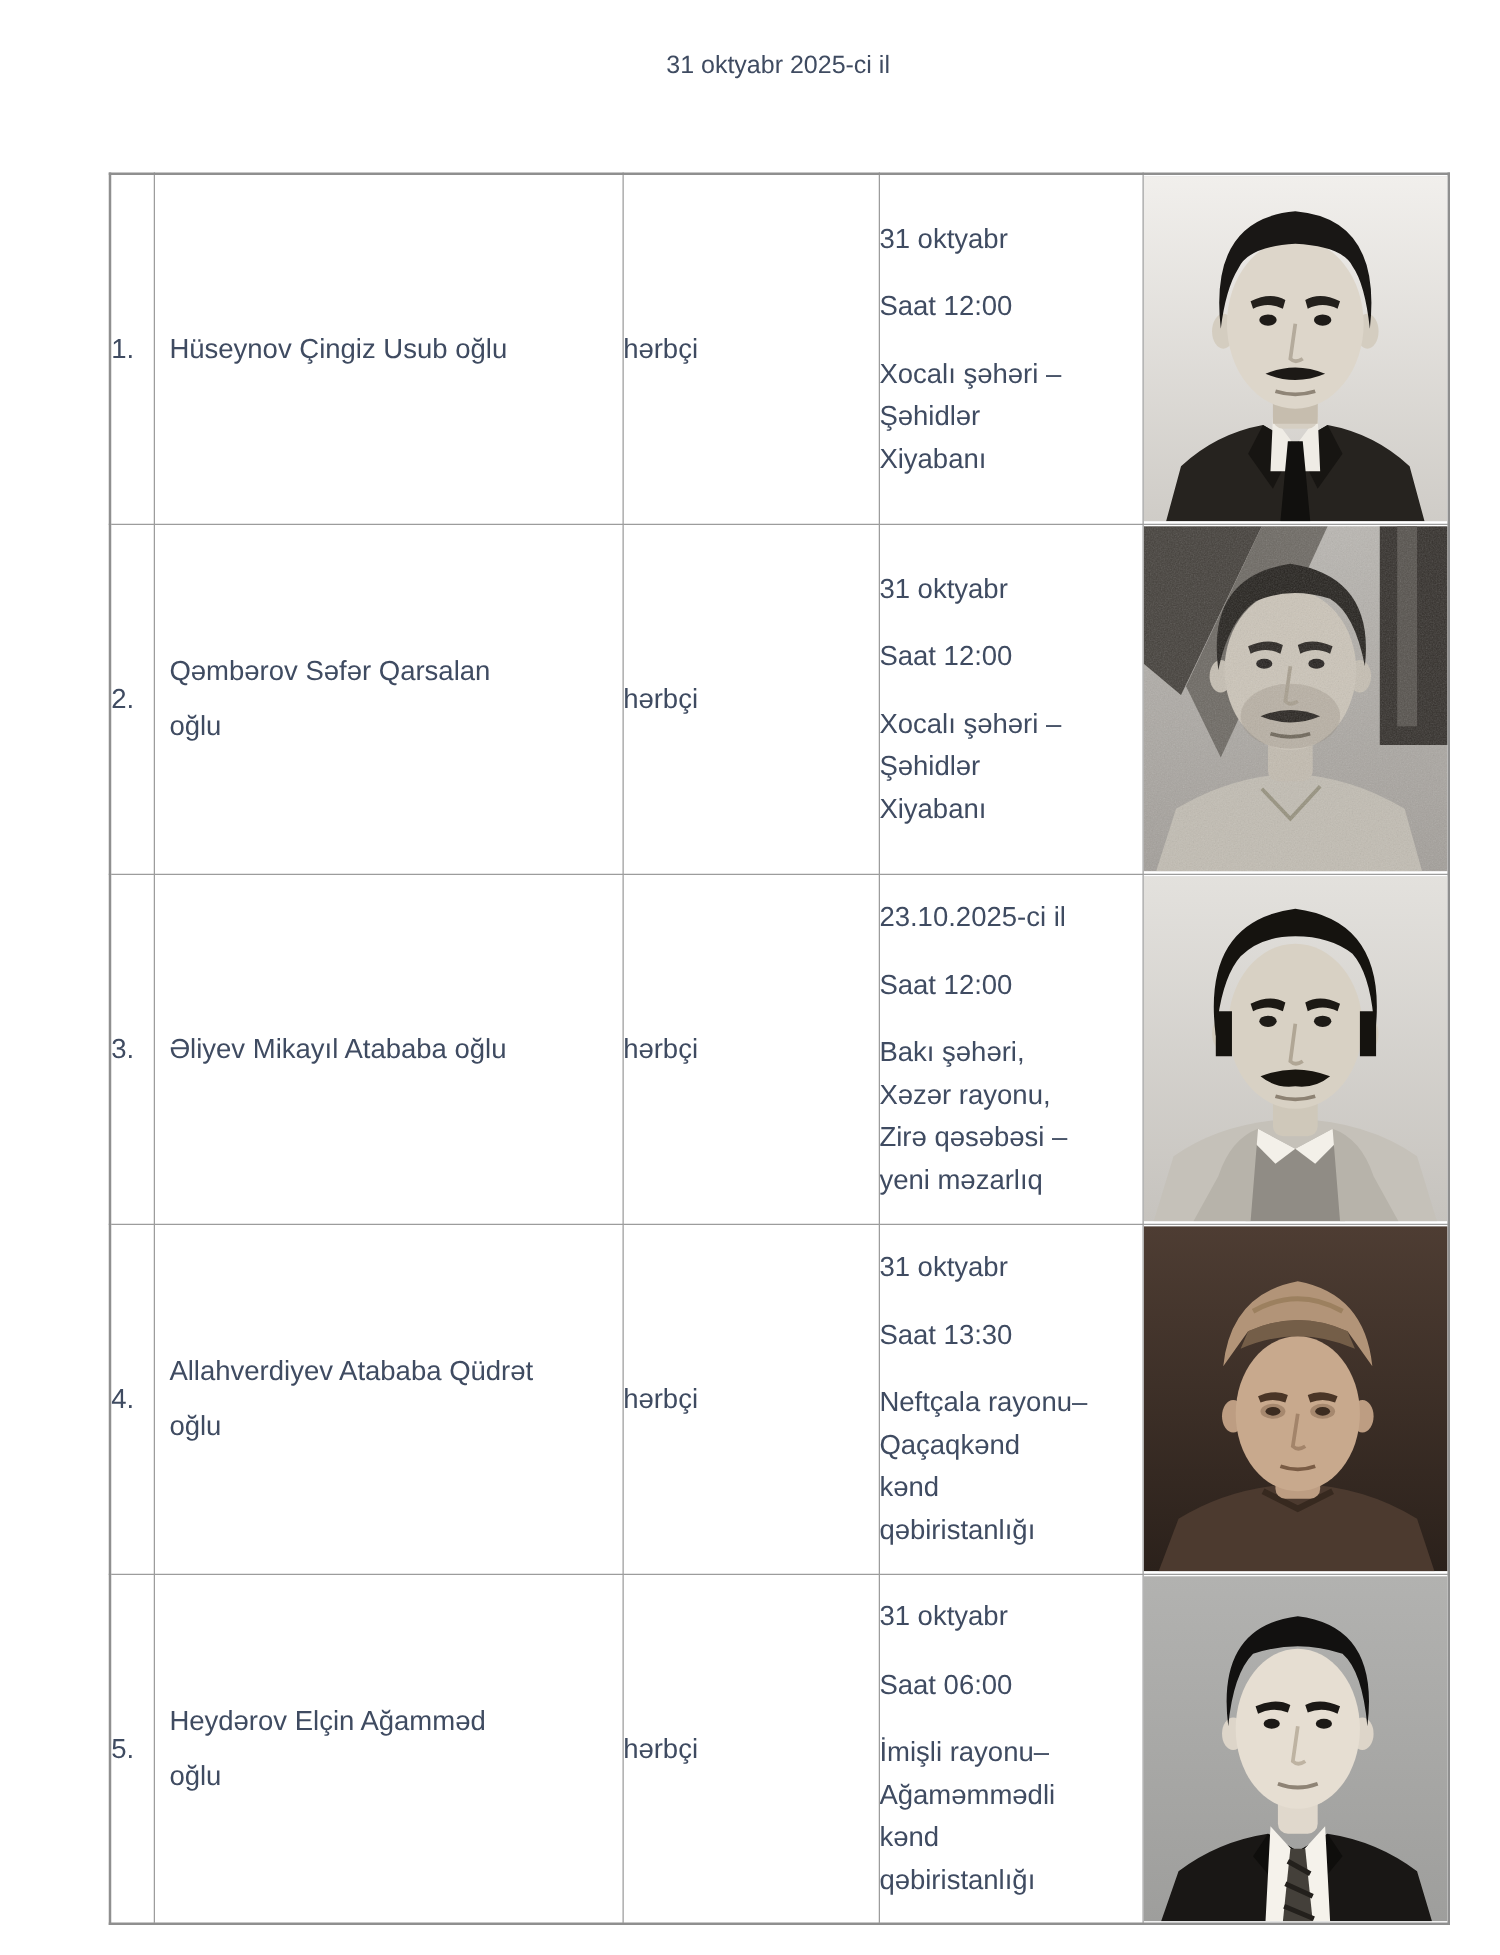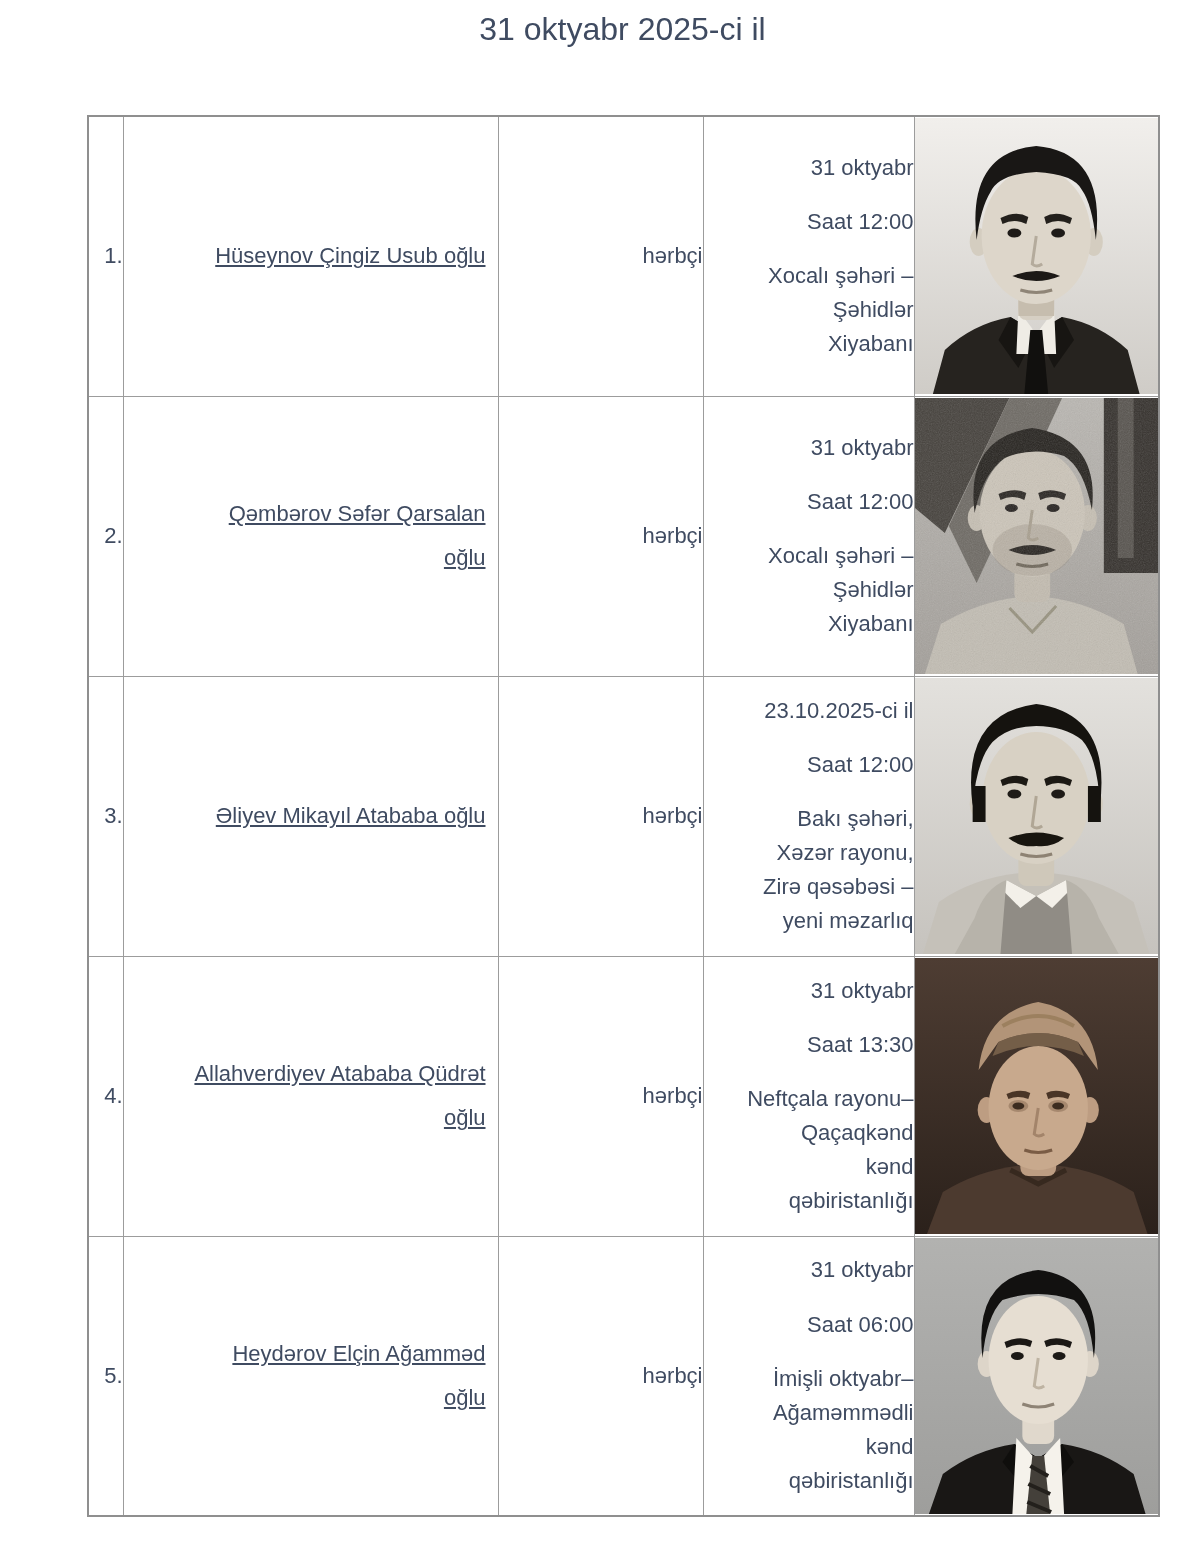--- a/index.html
+++ b/index.html
@@ -2,36 +2,36 @@
 <html><head>
 <meta charset="utf-8">
 <style>
   html,body{margin:0;padding:0;}
   body{
     width:1200px;height:1564px;background:#ffffff;
     font-family:"Liberation Sans", sans-serif;
     color:#3f4b61;overflow:hidden;
   }
   .title{
-    margin-left:87px;width:1071px;padding-top:15px;
-    text-align:center;font-size:32px;line-height:28px;color:#3f4b61;
+    margin-left:87px;width:1071px;padding-top:38px;
+    text-align:center;font-size:20px;line-height:28px;color:#3f4b61;
   }
   table.schedule{
     border-collapse:collapse;table-layout:fixed;
     margin-left:87px;margin-top:72px;width:1071px;
     border:2px solid #8f8f8f;
   }
   table.schedule td{
     border:1px solid #9c9c9c;
-    vertical-align:middle;text-align:right;
+    vertical-align:middle;text-align:left;
     font-size:22px;padding:0;overflow:hidden;
   }
   tr.rowitem{height:280px;}
   .num{font-size:22px;}
-  .name{line-height:2;white-space:pre-line;padding:0 12px;text-decoration:underline;}
+  .name{line-height:2;white-space:pre-line;padding:0 12px;}
   .sched p{margin:0 0 20px 0;line-height:1.55;}
   .sched p:last-child{margin-bottom:0;}
   .loc{white-space:pre-line;}
   td.photocell{padding:2px;}
   .photo{width:100%;height:276px;background:#ddd;}
   .photo svg{display:block;width:100%;height:100%;}
 </style>
 </head>
 <body>
 
@@ -245,21 +245,21 @@
   <tr class="rowitem">
     <td><span class="num">5.</span></td>
     <td>
           <div class="name">Heydərov Elçin Ağamməd
 oğlu</div>
         </td>
     <td><span>hərbçi</span></td>
     <td class="sched">
       <p>31 oktyabr</p>
       <p>Saat 06:00</p>
-      <p class="loc">İmişli oktyabr–
+      <p class="loc">İmişli rayonu–
 Ağaməmmədli
 kənd
 qəbiristanlığı</p>
     </td>
     <td class="photocell">
       <div class="photo">
         <svg viewBox="0 0 245 276" preserveAspectRatio="none">
           <defs>
                 <linearGradient id="bg5" x1="0" y1="0" x2="0" y2="1">
                   <stop offset="0" stop-color="#b2b2b0"></stop>

